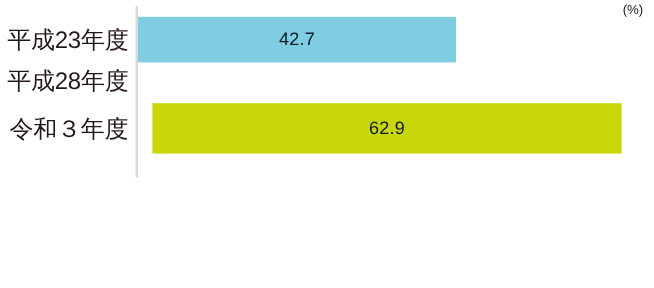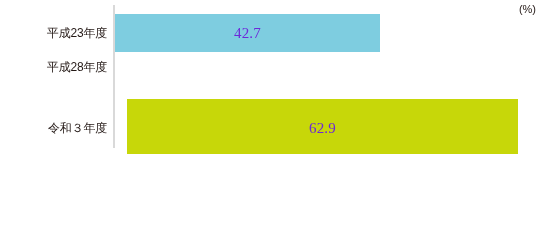--- a/index.html
+++ b/index.html
@@ -50,21 +50,21 @@
     width: 545px;
     display: flex;
     align-items: center;
   }
 
   .cat-label {
     position: absolute;
     left: 0;
     width: 107px;
     text-align: right;
-    font-size: 12px;
+    font-size: 20px;
     color: #231815;
     white-space: nowrap;
     letter-spacing: -0.2px;
   }
 
   .bar-track {
     position: absolute;
     left: 115px;
     top: 0;
     height: 100%;
@@ -77,23 +77,22 @@
   }
 
   .bar-value {
     position: absolute;
     left: 0;
     right: 0;
     top: 50%;
     transform: translateY(-50%);
     text-align: center;
     font-size: 15px;
-    color: #6d28d9;
+    color: #0f172a;
     letter-spacing: 0.2px;
-    font-family: Liberation Serif, serif;
   }
 </style>
 </head>
 <body>
 
 <div id="chart-root">
 
   <div id="unit-label">(%)</div>
 
   <div id="axis-line"></div>
@@ -104,21 +103,21 @@
       <div class="bar" id="bar-0" style="width: 265px; background: rgb(126, 205, 224);">
         <div class="bar-value">42.7</div>
       </div>
     </div>
   </div>
 
   <div class="bar-row" id="row-1" style="top:56px; height:23px;">
     <div class="cat-label">平成28年度</div>
   </div>
 
-  <div class="bar-row" id="row-2" style="top:99px; height:58px;">
+  <div class="bar-row" id="row-2" style="top:86px; height:42px;">
     <div class="cat-label">令和３年度</div>
     <div class="bar-track" id="track-2" style="width: 391px; margin-left: 12px;">
       <div class="bar" id="bar-2" style="width: 391px; background: rgb(199, 215, 9);">
         <div class="bar-value">62.9</div>
       </div>
     </div>
   </div>
 
 </div>
 

